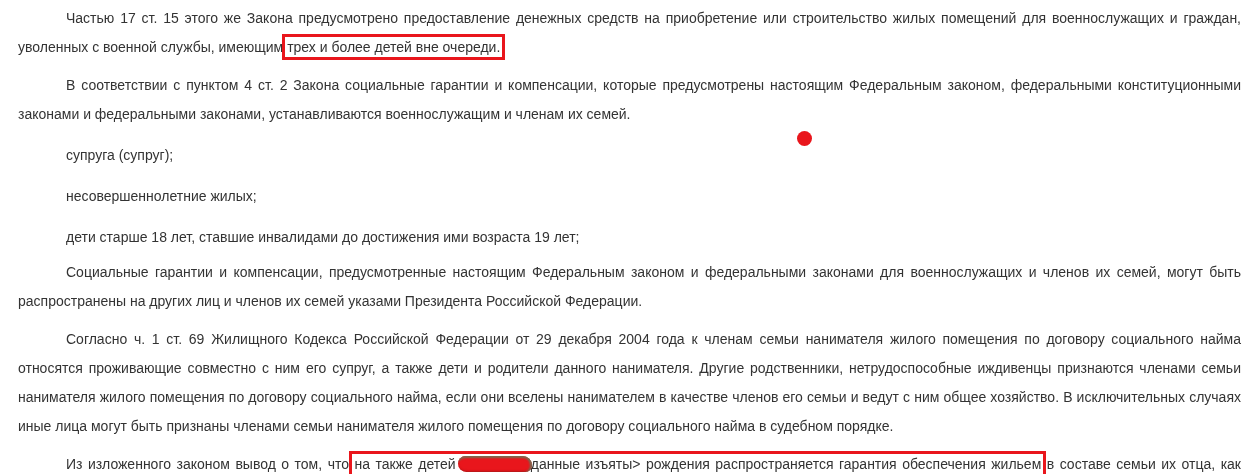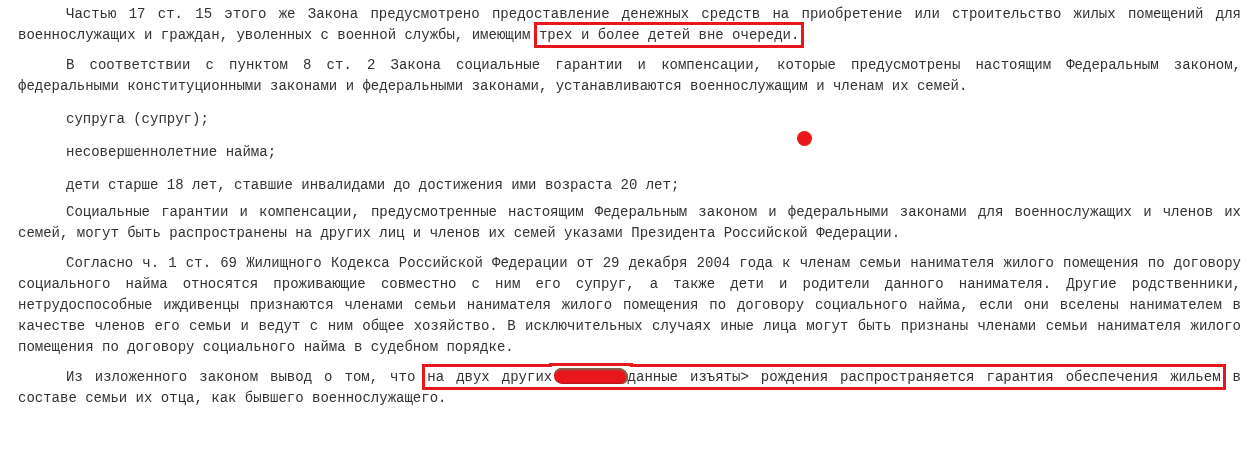--- a/index.html
+++ b/index.html
@@ -14,23 +14,22 @@
     background:var(--bg);
     font-family:"Liberation Sans", sans-serif;
     font-size:14px;color:var(--text);
   }
   .doc{
     padding:4px 16px 0 18px;
     text-align:justify;
   }
   .doc p{
     margin:0 0 9px 0;
-    line-height:21px;
+    line-height:29px;
     text-indent:48px;
-    font-family:Liberation Mono, monospace;
   }
   .doc p.item{margin:12px 0 6px 0;}
   .red-box{
     outline:3px solid var(--red);
     outline-offset:2px;
   }
   .redaction{
     display:inline-block;
     width:74px;height:16px;
     border-radius:8px 10px 7px 9px;
@@ -46,21 +45,21 @@
     position:absolute;left:797px;top:131px;
     width:15px;height:15px;border-radius:50%;
     background:var(--red);
   }
 </style>
 </head>
 <body>
 
 <div class="doc">
     <p class="para"><span>Частью 17 ст. 15 этого же Закона предусмотрено предоставление денежных средств на приобретение или строительство жилых помещений для военнослужащих и граждан, уволенных с военной службы, имеющим </span><span class="red-box"><span>трех и более детей вне очереди.</span></span></p>
-    <p class="para"><span>В соответствии с пунктом 8 ст. 2 Закона социальные гарантии и компенсации, которые предусмотрены настоящим Федеральным законом, федеральными конституционными законами и федеральными законами, устанавливаются военнослужащим и членам их семей.</span></p>
+    <p class="para"><span>В соответствии с пунктом 4 ст. 2 Закона социальные гарантии и компенсации, которые предусмотрены настоящим Федеральным законом, федеральными конституционными законами и федеральными законами, устанавливаются военнослужащим и членам их семей.</span></p>
     <p class="item"><span>супруга (супруг);</span></p>
-    <p class="item"><span>несовершеннолетние найма;</span></p>
-    <p class="item"><span>дети старше 18 лет, ставшие инвалидами до достижения ими возраста 20 лет;</span></p>
+    <p class="item"><span>несовершеннолетние жилых;</span></p>
+    <p class="item"><span>дети старше 18 лет, ставшие инвалидами до достижения ими возраста 19 лет;</span></p>
     <p class="para"><span>Социальные гарантии и компенсации, предусмотренные настоящим Федеральным законом и федеральными законами для военнослужащих и членов их семей, могут быть распространены на других лиц и членов их семей указами Президента Российской Федерации.</span></p>
     <p class="para"><span>Согласно ч. 1 ст. 69 Жилищного Кодекса Российской Федерации от 29 декабря 2004 года к членам семьи нанимателя жилого помещения по договору социального найма относятся проживающие совместно с ним его супруг, а также дети и родители данного нанимателя. Другие родственники, нетрудоспособные иждивенцы признаются членами семьи нанимателя жилого помещения по договору социального найма, если они вселены нанимателем в качестве членов его семьи и ведут с ним общее хозяйство. В исключительных случаях иные лица могут быть признаны членами семьи нанимателя жилого помещения по договору социального найма в судебном порядке.</span></p>
-    <p class="para"><span>Из изложенного законом вывод о том, что </span><span class="red-box"><span>на двух других</span><span class="redaction"></span><span>&lt;данные изъяты&gt; рождения распространяется гарантия обеспечения жильем</span></span><span> в составе семьи их отца, как бывшего военнослужащего.</span></p>
+    <p class="para"><span>Из изложенного законом вывод о том, что </span><span class="red-box"><span>на также детей</span><span class="redaction"></span><span>&lt;данные изъяты&gt; рождения распространяется гарантия обеспечения жильем</span></span><span> в составе семьи их отца, как бывшего военнослужащего.</span></p>
   </div>
 <div class="red-dot"></div>
 
 </body></html>

